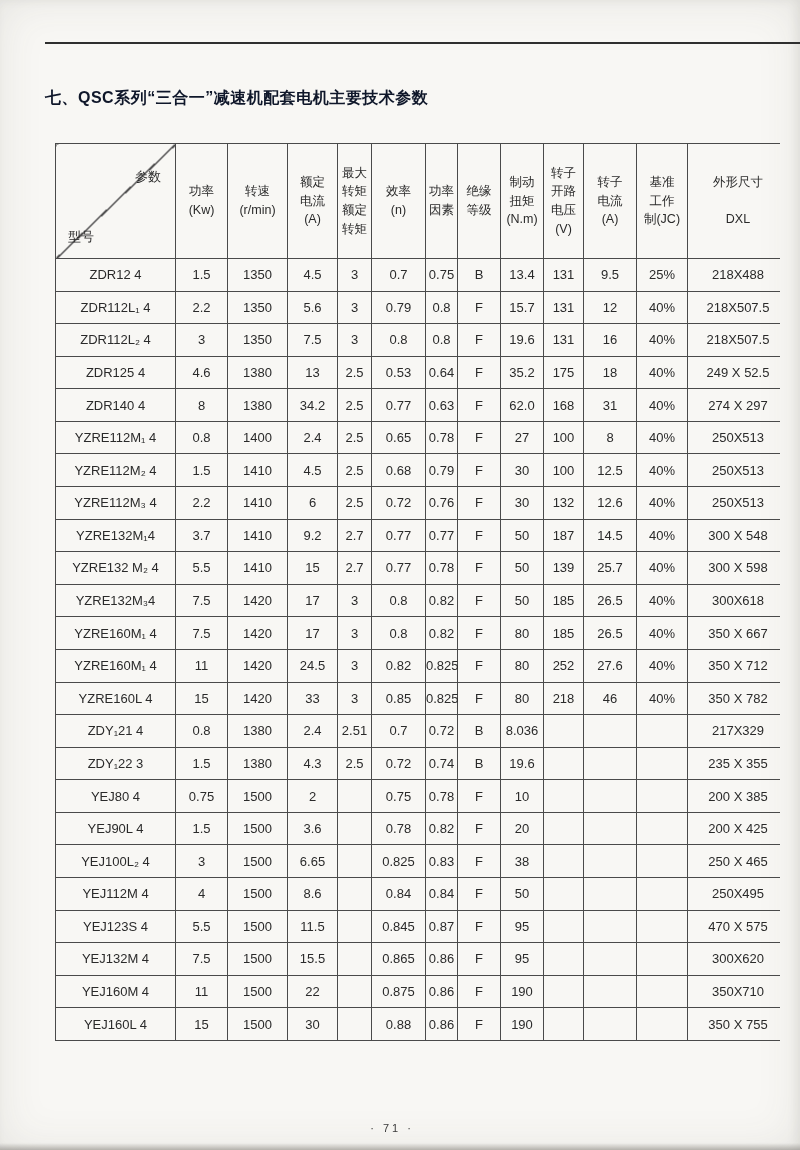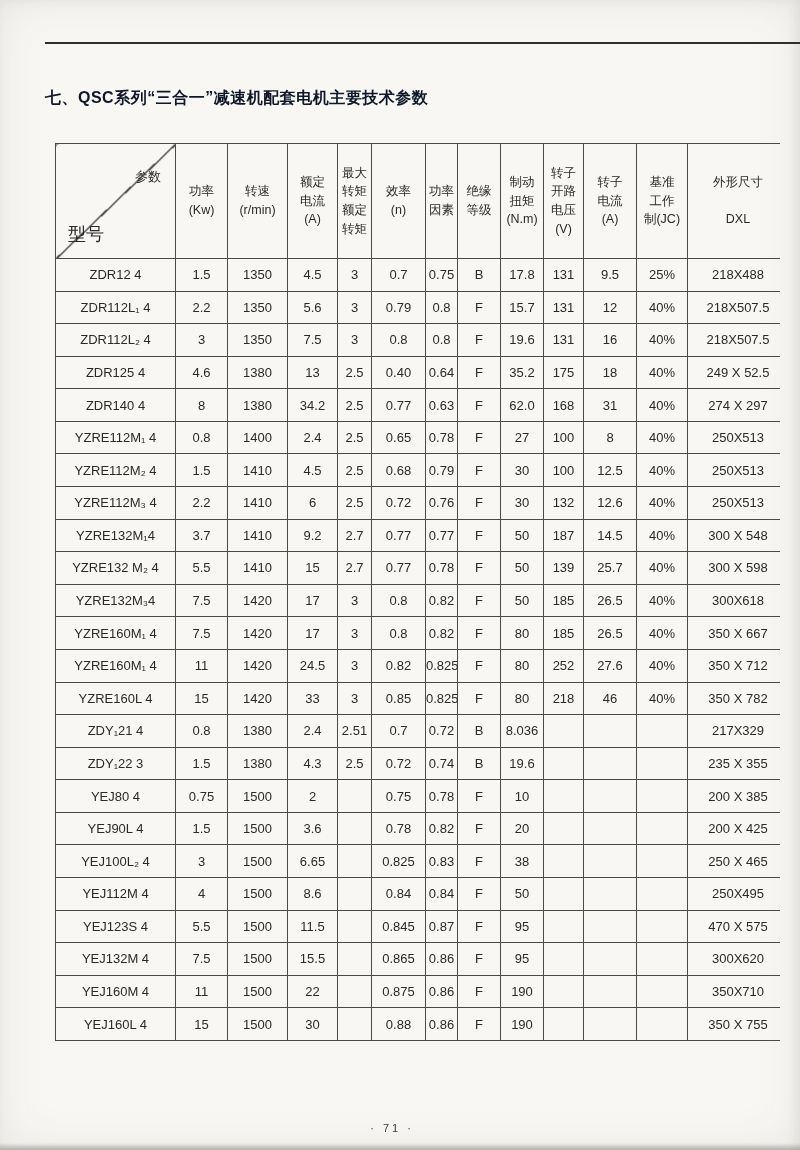--- a/index.html
+++ b/index.html
@@ -40,21 +40,21 @@
   }
   thead tr{height:115px;}
   tbody tr{height:32.58px;}
   .hlines{white-space:pre-line;line-height:1.5;font-size:12.5px;}
   .corner{position:relative;
     background:linear-gradient(to bottom right,
       rgba(0,0,0,0) calc(50% - .8px), #4a4a4a calc(50% - .8px),
       #4a4a4a calc(50% + .8px), rgba(0,0,0,0) calc(50% + .8px));
   }
   .corner .param{position:absolute;top:24px;right:14px;font-size:13px;}
-  .corner .model{position:absolute;bottom:12px;left:12px;font-size:18px;text-align:center;}
+  .corner .model{position:absolute;bottom:12px;left:12px;font-size:13px;text-align:center;}
   .cutoff{border-right:none;}
   .note{
     position:absolute;left:45px;top:1052px;font-size:12px;color:#2a2a2a;letter-spacing:.5px;
   }
   .page-number{
     position:absolute;left:0;right:16px;top:1122px;text-align:center;
     font-size:11px;color:#3a3a3a;letter-spacing:3px;
   }
 </style>
 </head>
@@ -152,21 +152,21 @@
       <tbody>
           <tr>
             <td>ZDR12 4</td>
             <td>1.5</td>
             <td>1350</td>
             <td>4.5</td>
             <td>3</td>
             <td>0.7</td>
             <td>0.75</td>
             <td>B</td>
-            <td>17.8</td>
+            <td>13.4</td>
             <td>131</td>
             <td>9.5</td>
             <td>25%</td>
             <td>218X488</td>
             <td class="cutoff"></td>
           </tr>
           <tr>
             <td>ZDR112L₁ 4</td>
             <td>2.2</td>
             <td>1350</td>
@@ -197,21 +197,21 @@
             <td>40%</td>
             <td>218X507.5</td>
             <td class="cutoff"></td>
           </tr>
           <tr>
             <td>ZDR125  4</td>
             <td>4.6</td>
             <td>1380</td>
             <td>13</td>
             <td>2.5</td>
-            <td>0.40</td>
+            <td>0.53</td>
             <td>0.64</td>
             <td>F</td>
             <td>35.2</td>
             <td>175</td>
             <td>18</td>
             <td>40%</td>
             <td>249 X 52.5</td>
             <td class="cutoff"></td>
           </tr>
           <tr>

